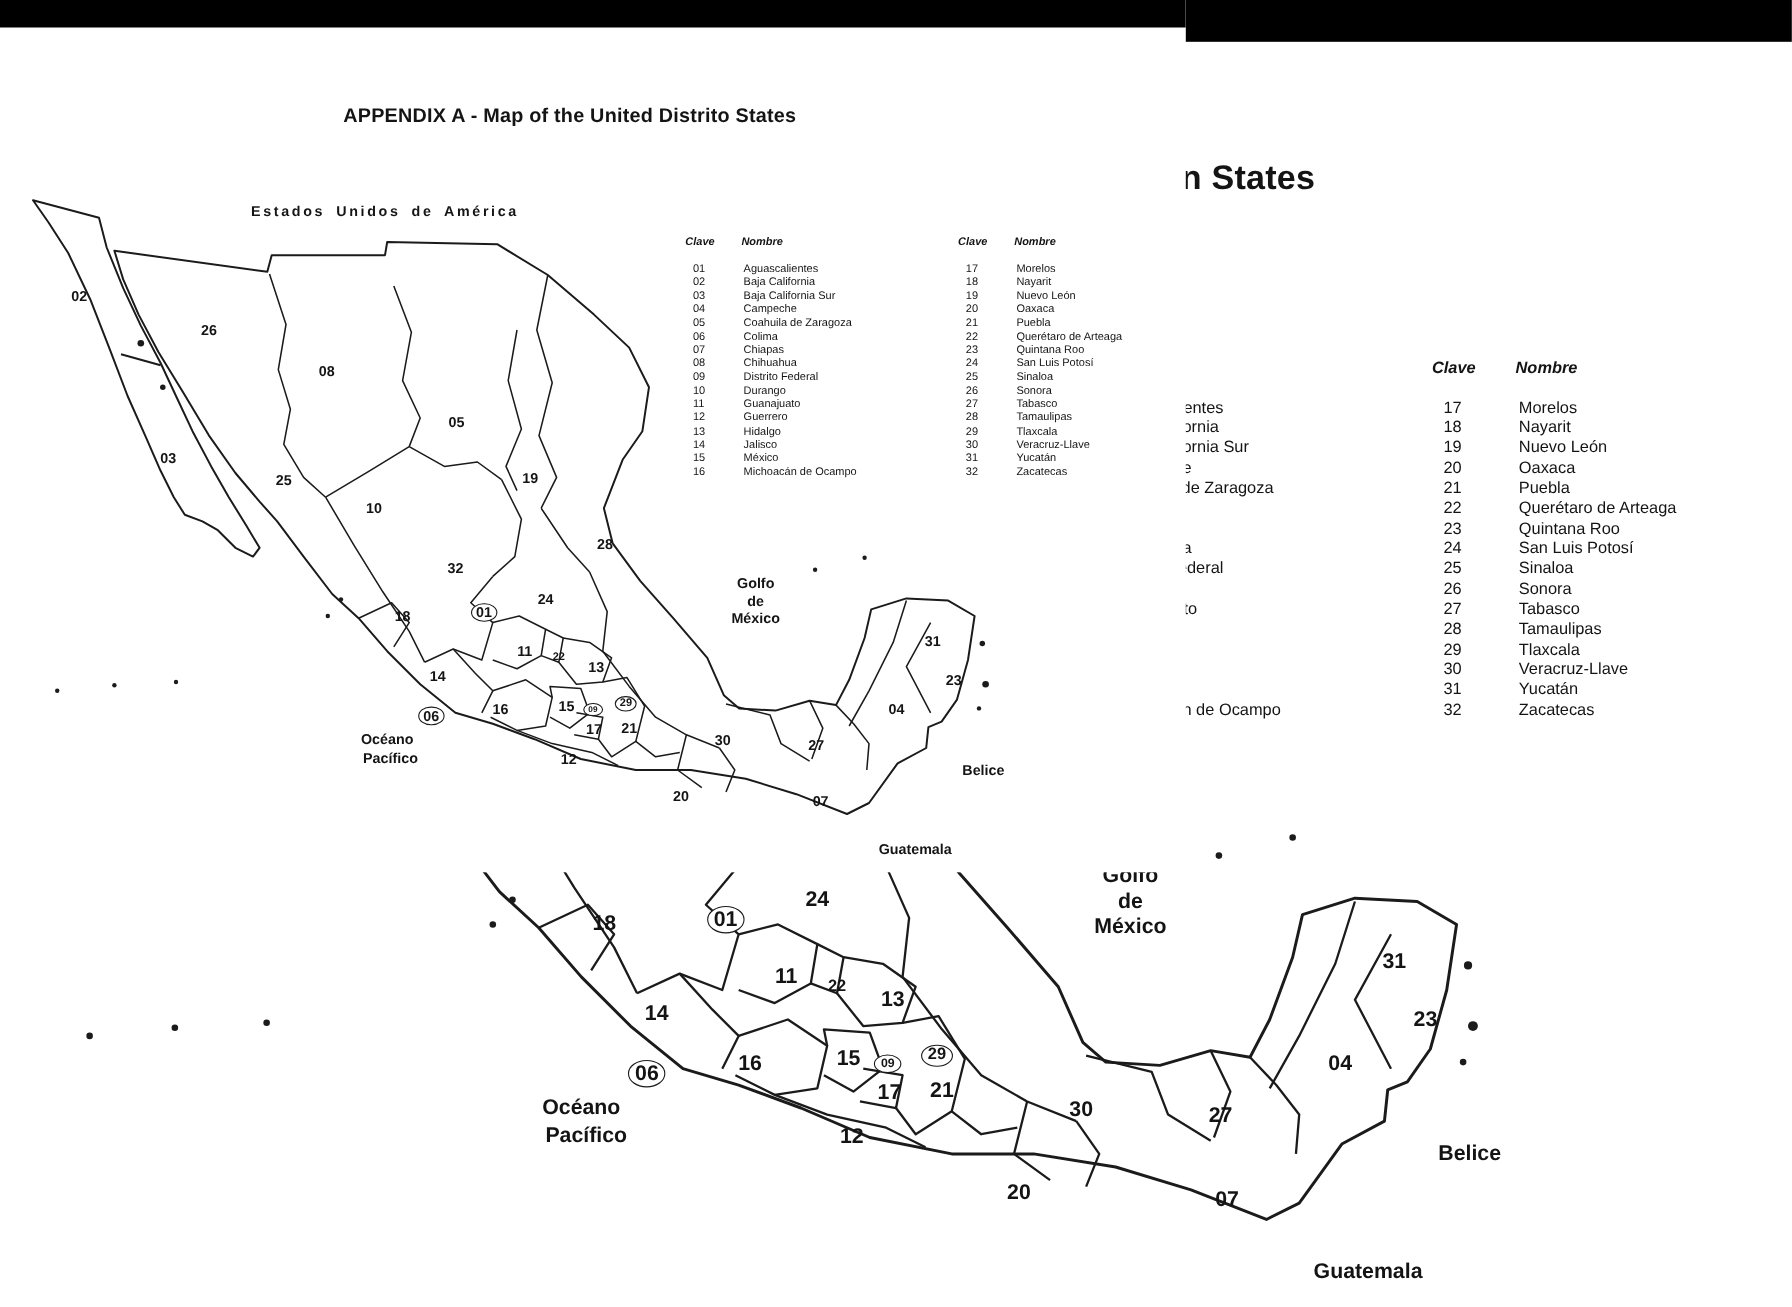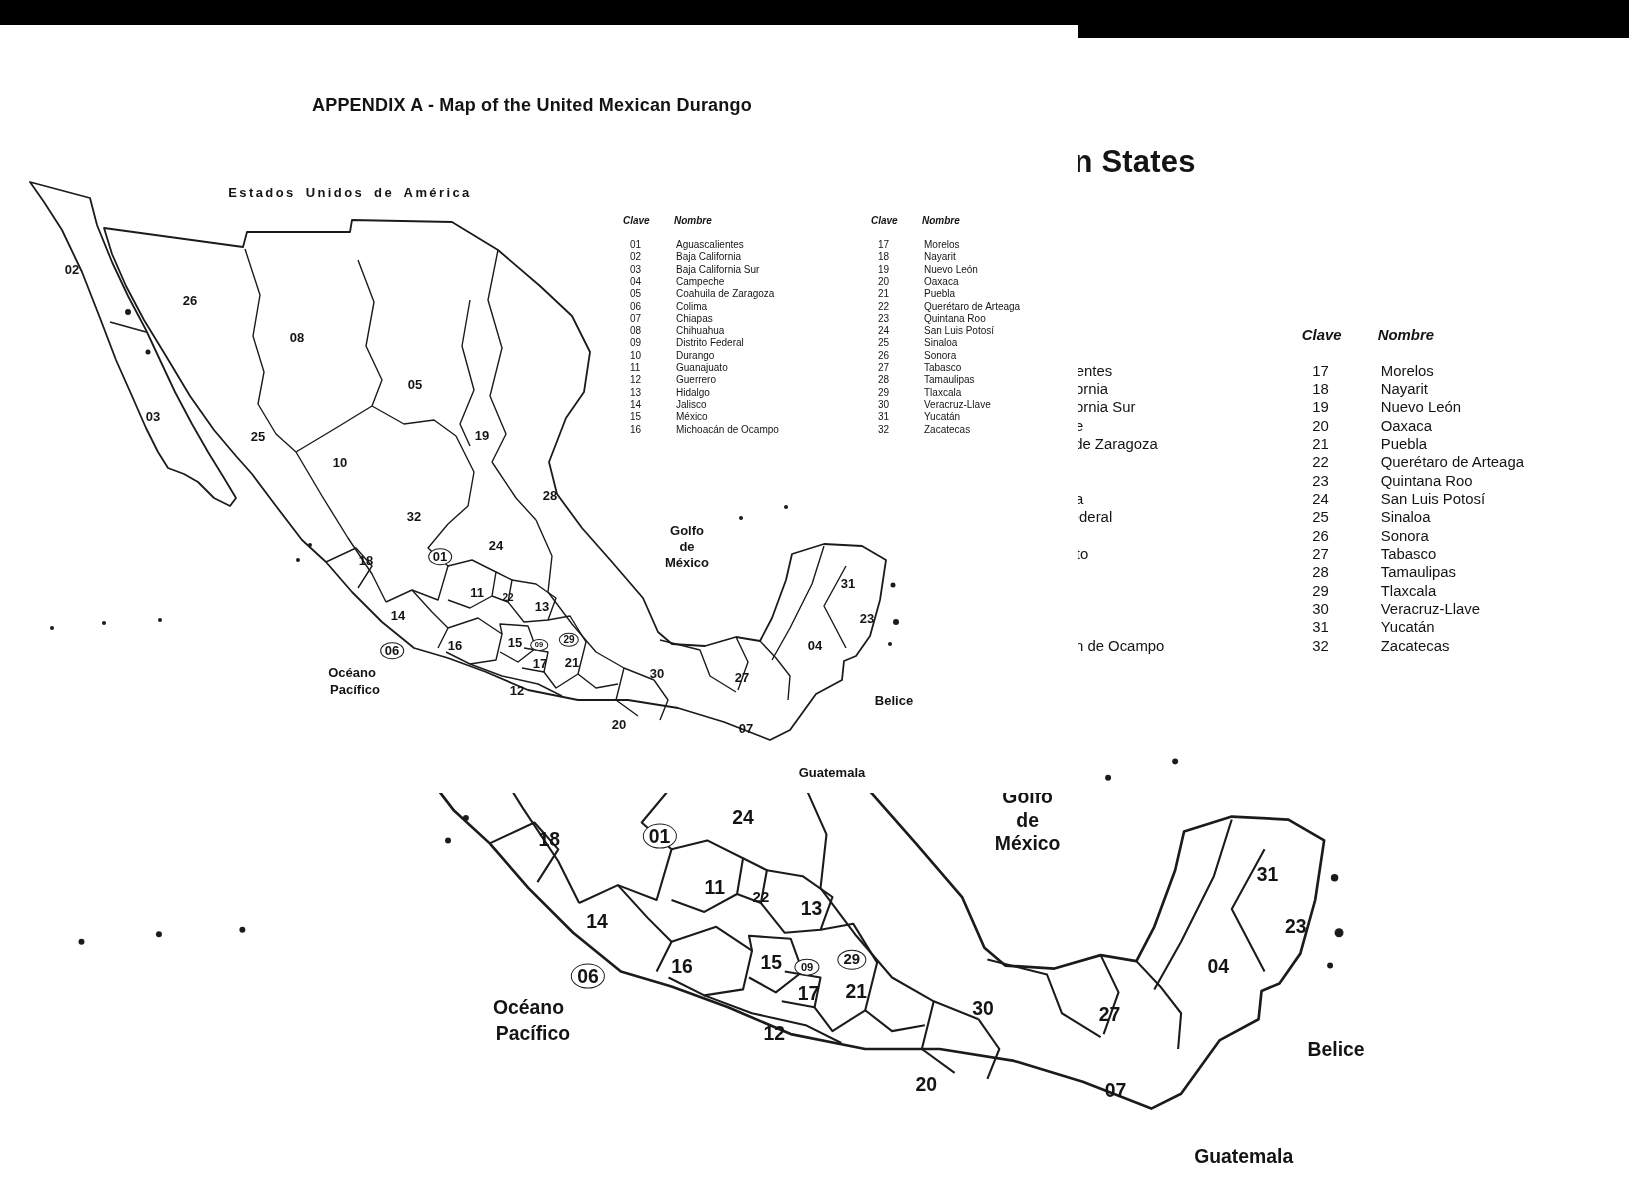--- a/index.html
+++ b/index.html
@@ -229,21 +229,21 @@
       <circle cx="128" cy="312" r="3" fill="#1b1b1b"></circle>
       <circle cx="148" cy="352" r="2.5" fill="#1b1b1b"></circle>
       <circle cx="298" cy="560" r="2" fill="#1b1b1b"></circle>
       <circle cx="310" cy="545" r="2" fill="#1b1b1b"></circle>
       <circle cx="741" cy="518" r="2" fill="#1b1b1b"></circle>
       <circle cx="786" cy="507" r="2" fill="#1b1b1b"></circle>
       <circle cx="893" cy="585" r="2.5" fill="#1b1b1b"></circle>
       <circle cx="896" cy="622" r="3" fill="#1b1b1b"></circle>
       <circle cx="890" cy="644" r="2" fill="#1b1b1b"></circle>
     </svg>
-    <div class="doc-title abs" style="left: 312px; top: 95px; font-size: 18px;">APPENDIX A - Map of the United Mexican Durango</div>
+    <div class="doc-title abs" style="left: 312px; top: 95px; font-size: 18px;">APPENDIX A - Map of the United Distrito States</div>
     <div class="us-label ocean-label abs" style="left: 350px; top: 192px; font-size: 13px; letter-spacing: 2.4px; word-spacing: 4px;">Estados  Unidos  de  América</div>
     <div class="ocean-label abs" style="left: 687px; top: 530px; font-size: 13px;">Golfo</div>
     <div class="ocean-label abs" style="left: 687px; top: 546px; font-size: 13px;">de</div>
     <div class="ocean-label abs" style="left: 687px; top: 562px; font-size: 13px;">México</div>
     <div class="ocean-label abs" style="left: 352px; top: 672px; font-size: 13px;">Océano</div>
     <div class="ocean-label abs" style="left: 355px; top: 689px; font-size: 13px;">Pacífico</div>
     <div class="ocean-label abs" style="left: 894px; top: 700px; font-size: 13px;">Belice</div>
     <div class="ocean-label abs" style="left: 832px; top: 772px; font-size: 13px;">Guatemala</div>
     <div class="marker abs" style="left: 72px; top: 269px; font-size: 13px;">02</div>
     <div class="marker abs" style="left: 190px; top: 300px; font-size: 13px;">26</div>

